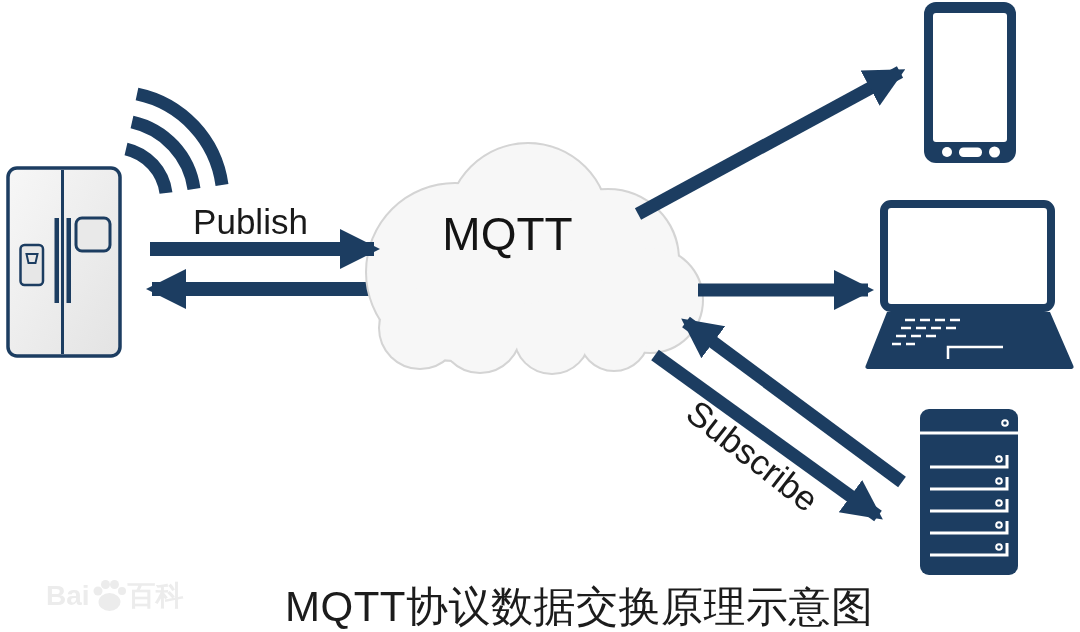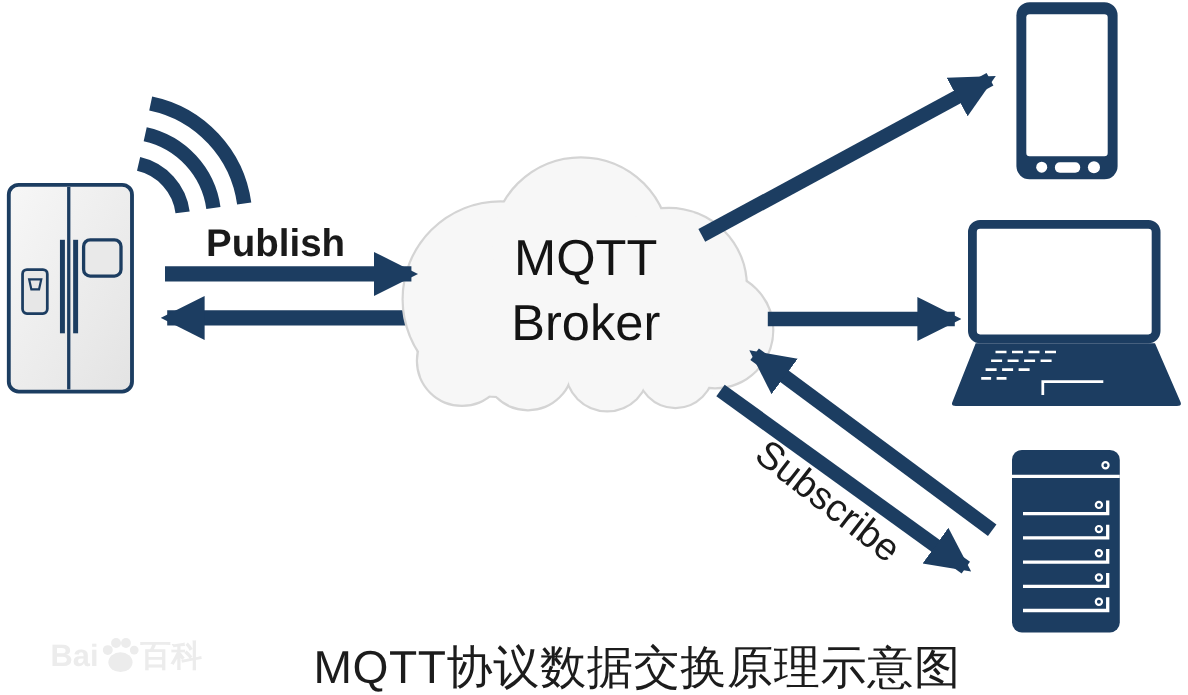--- a/index.html
+++ b/index.html
@@ -2,22 +2,22 @@
 <html><head>
 <meta charset="utf-8">
 <style>
   html,body{margin:0;padding:0;background:#fff;}
   .stage{
     position:relative;width:1080px;height:632px;background:#ffffff;overflow:hidden;
     font-family:"Liberation Sans", sans-serif;
   }
   .layer{position:absolute;left:0;top:0;}
   .lbl{position:absolute;color:#1a1a1a;white-space:nowrap;}
-  .publish{left:163px;top:202px;width:175px;text-align:center;font-size:35px;font-weight:bold;}
-  .broker{left:410px;top:205px;width:245px;text-align:center;font-size:46px;line-height:59px;color:#141414;}
+  .publish{left:163px;top:202px;width:175px;text-align:center;font-size:35px;}
+  .broker{left:385px;top:205px;width:245px;text-align:center;font-size:46px;line-height:59px;color:#141414;}
   .subscribe{left:650px;top:436px;width:205px;text-align:center;font-size:35px;
              transform:rotate(38deg);transform-origin:center center;}
   .caption{left:285px;top:579px;width:470px;text-align:center;font-size:42px;letter-spacing:.5px;color:#1c1c1c;}
   .watermark{left:46px;top:577px;display:flex;align-items:center;gap:1px;
              font-size:28px;font-weight:700;color:#ececec;}
   .watermark svg{display:block;}
 </style>
 </head>
 <body>
 
@@ -105,21 +105,20 @@
       <circle cx="999" cy="525" r="2.8" fill="none" stroke="#ffffff" stroke-width="2"></circle>
       <path d="M930,555 L1007,555 L1007,543" stroke="#ffffff" stroke-width="3" fill="none"></path>
       <circle cx="999" cy="547" r="2.8" fill="none" stroke="#ffffff" stroke-width="2"></circle>
     </g>
   </svg>
 
   <div class="lbl publish">Publish</div>
 
   <div class="lbl broker">
     <div>MQTT</div>
-    <div>Broker</div>
   </div>
 
   <div class="lbl subscribe">Subscribe</div>
 
   <div class="lbl caption">MQTT协议数据交换原理示意图</div>
 
   <div class="lbl watermark">
     <span>Bai</span>
     <svg width="36" height="34" viewBox="0 0 36 34">
       <g fill="#ececec">

